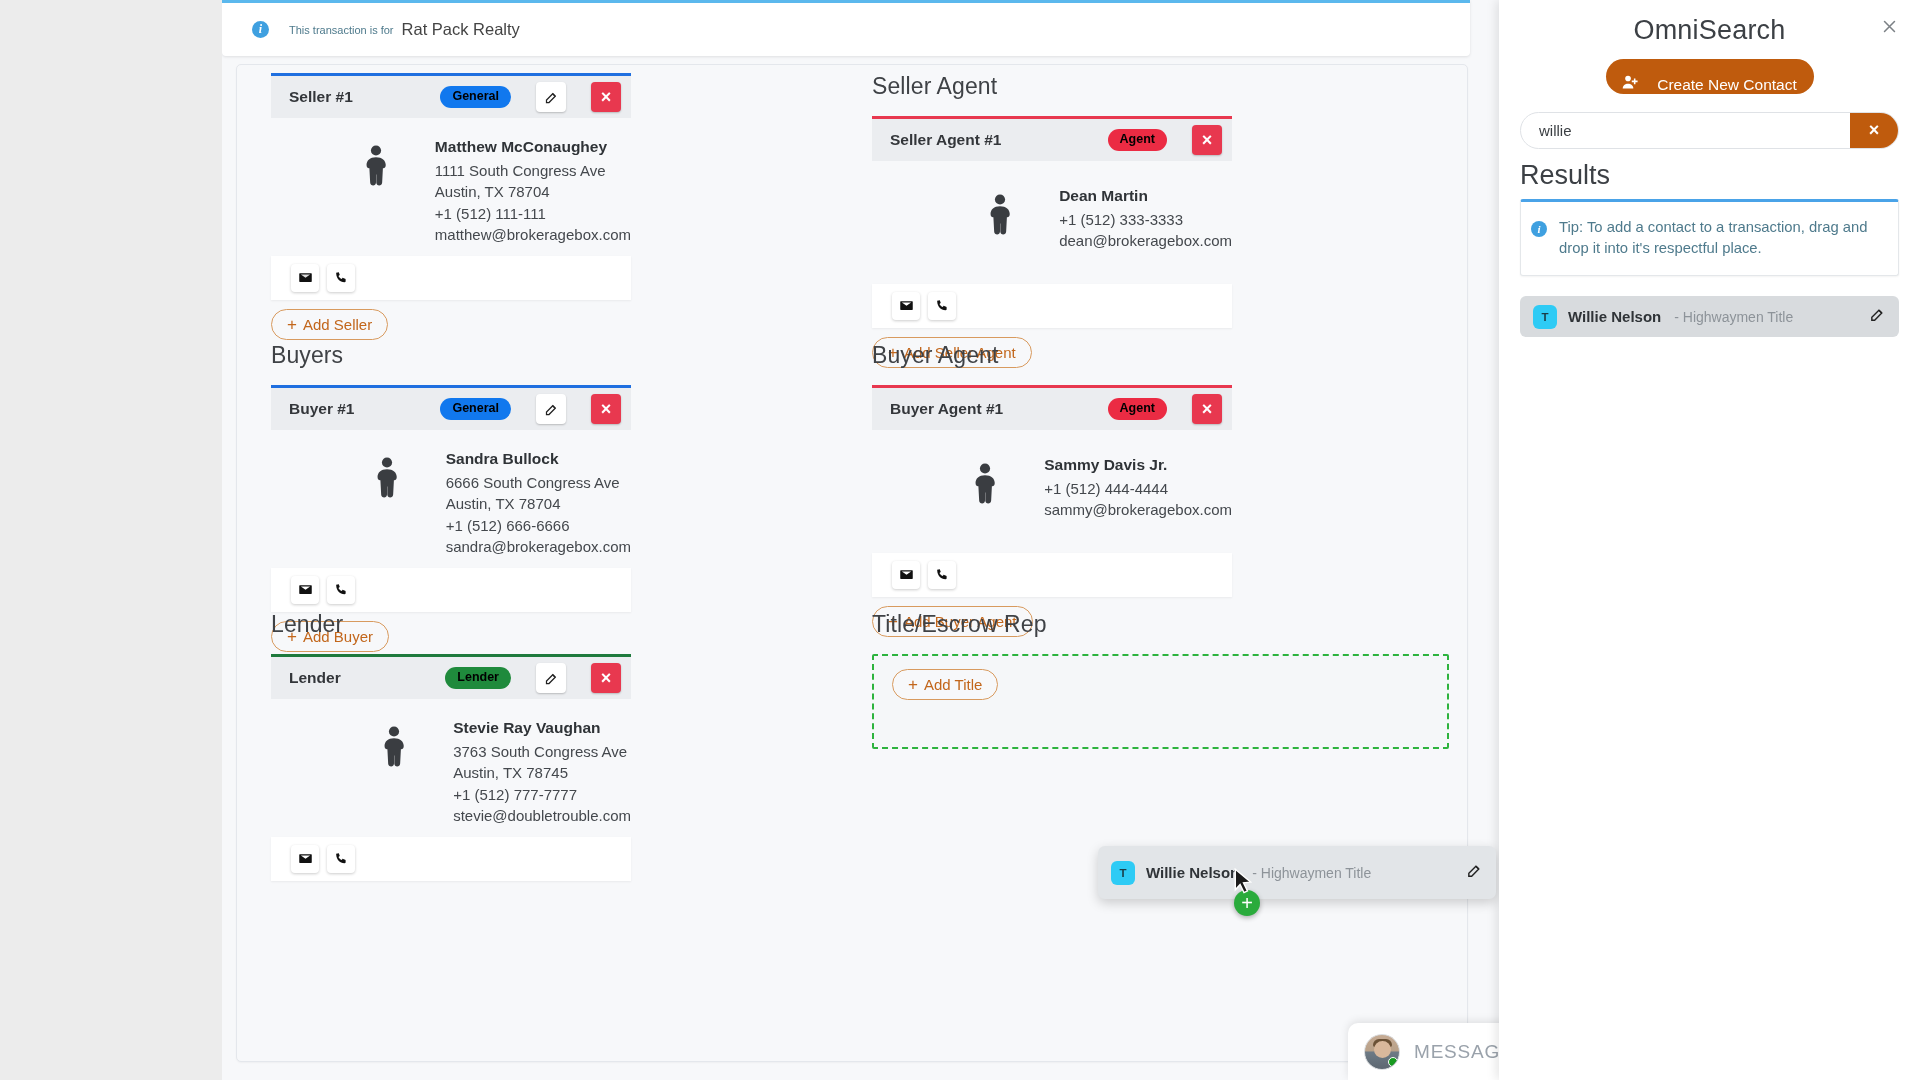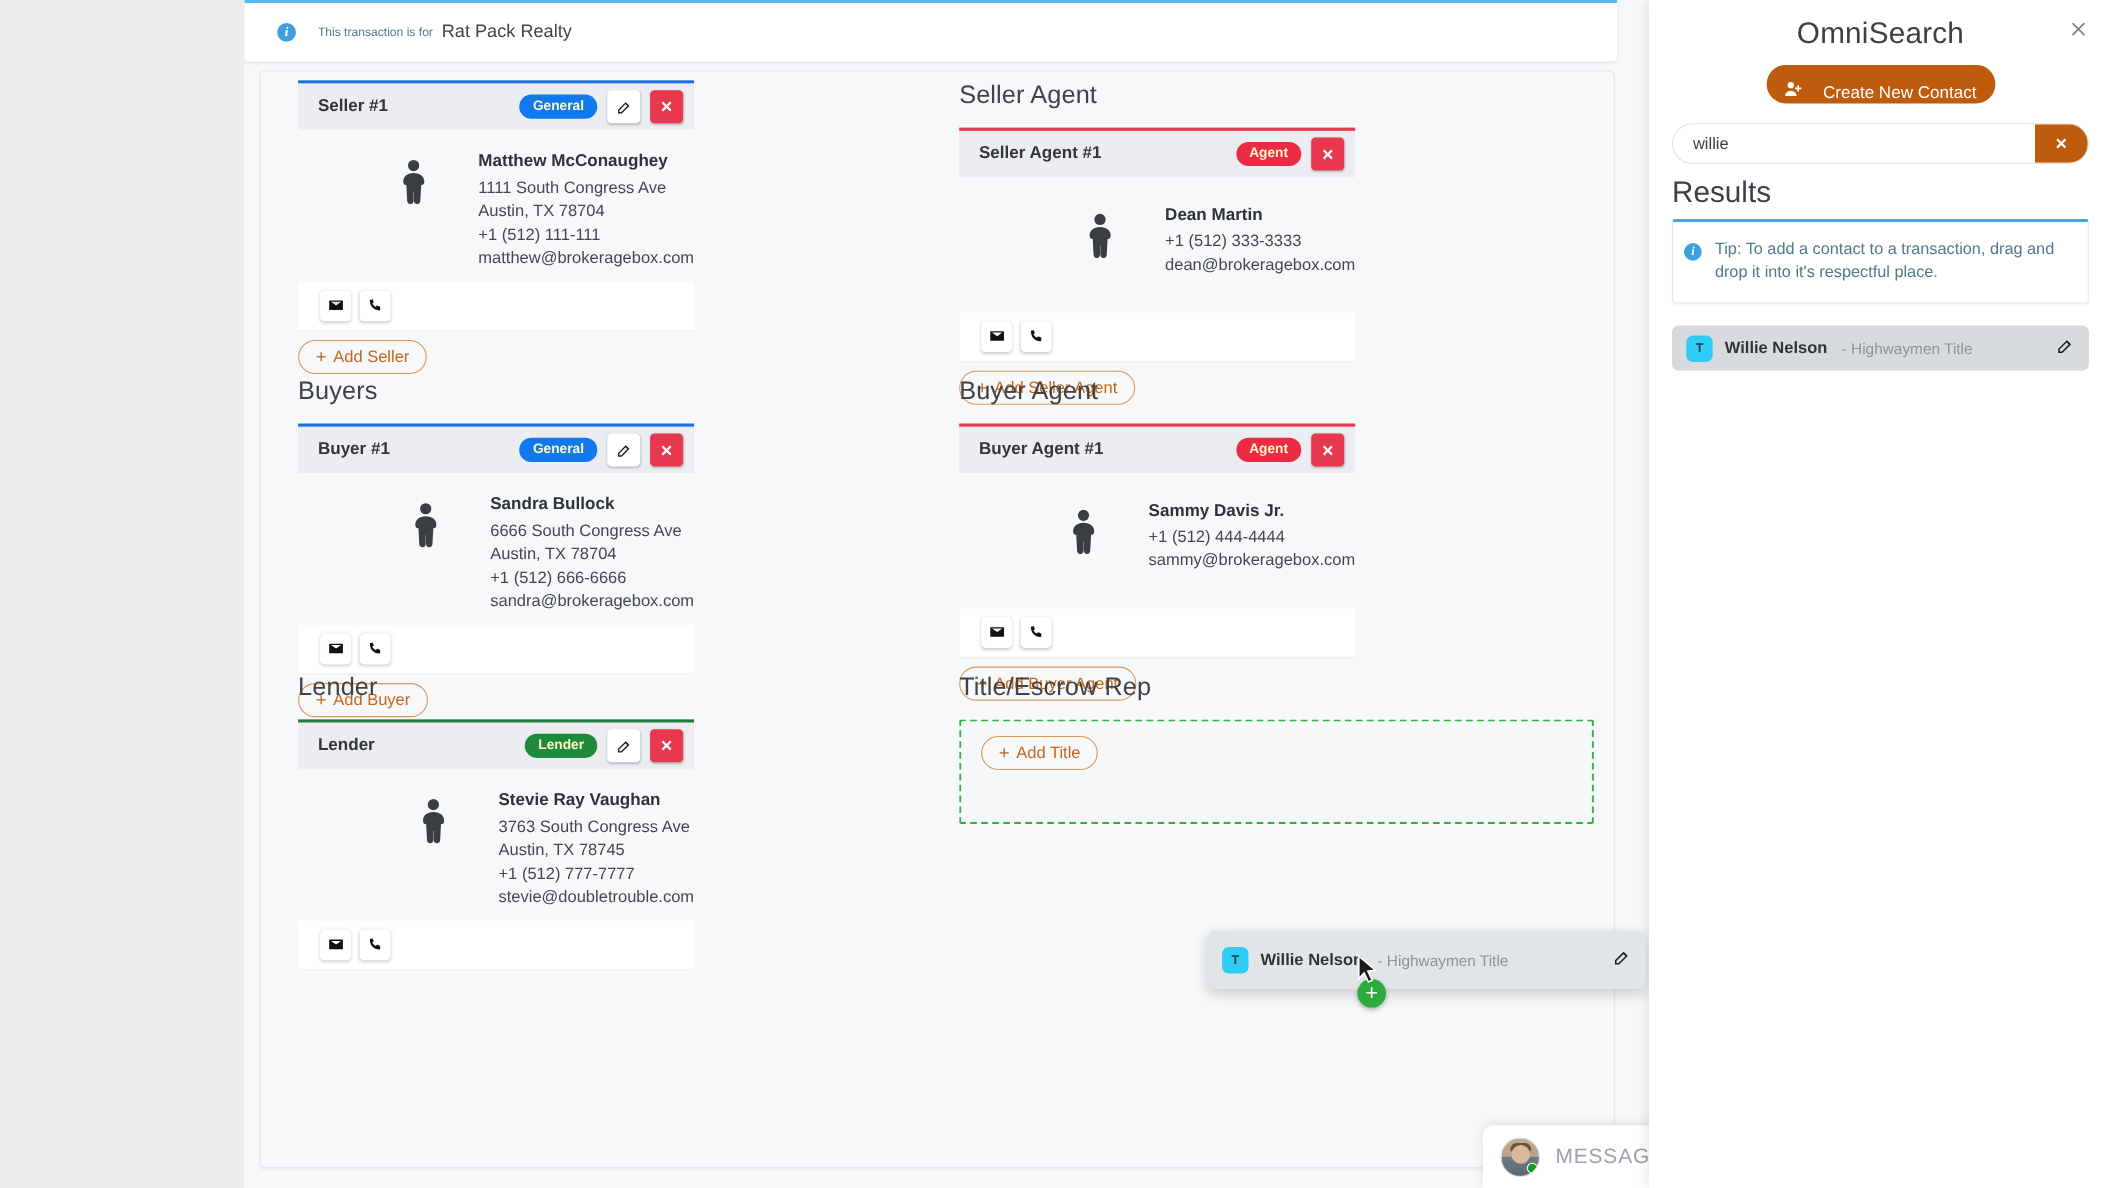--- a/index.html
+++ b/index.html
@@ -65,27 +65,27 @@
 
   
   .card { width: 360px; margin-bottom: 0; }
   .card-top-rule { height: 3px; width: 360px; }
   .rule-blue  { background: #1f6fe0; }
   .rule-red   { background: #e8384f; }
   .rule-green { background: #1f7a3d; }
 
   .card-head {
     height: 42px; background: #ebedf0;
-    display: flex; align-items: center; padding: 0 10px 0 18px;
+    display: flex; align-items: center; padding: 0 10px 0 18px; gap: 16px;
   }
   .card-head .head-title { font-size: 15.5px; font-weight: bold; color: #33363a; }
   .card-head .spacer { flex: 1 1 auto; }
 
   .badge {
-    font-size: 12.5px; font-weight: bold; color: #fef9c3;
+    font-size: 12.5px; font-weight: bold; color: #000000;
     border-radius: 11px; padding: 4px 12px 5px; line-height: 1;
     white-space: nowrap;
   }
   .badge-general { background: #1178ee; }
   .badge-agent   { background: #eb2b43; }
   .badge-lender  { background: #1f8a3c; }
 
   .icon-btn {
     width: 30px; height: 30px; border-radius: 4px;
     display: flex; align-items: center; justify-content: center;

